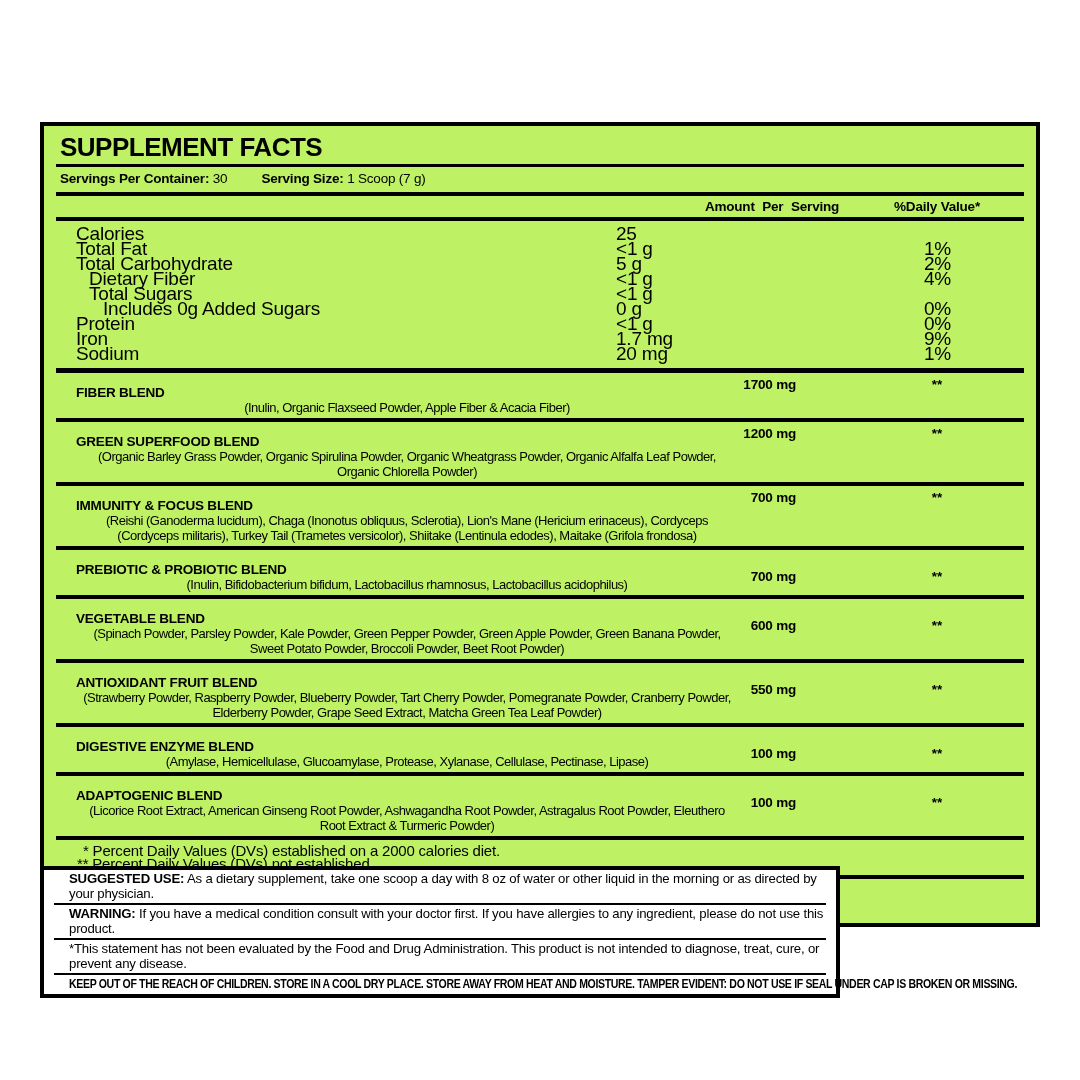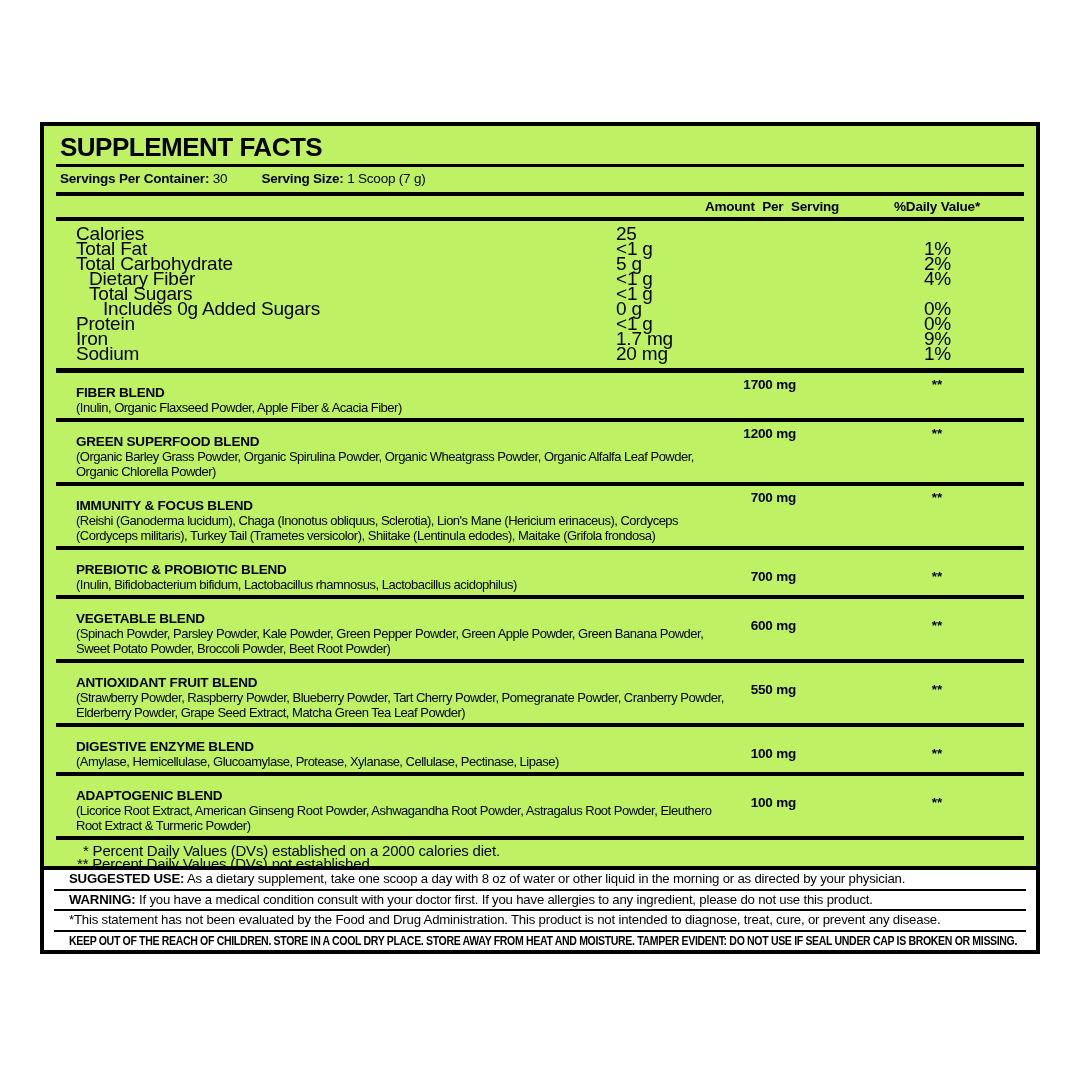--- a/index.html
+++ b/index.html
@@ -26,33 +26,33 @@
   .nutrients{padding:5px 0 7px;}
   .nrow{display:grid;grid-template-columns:1fr 180px 228px;font-size:19px;line-height:15px;letter-spacing:-0.2px;}
   .nname{padding-left:20px;}
   .nname.i1{padding-left:33px;}
   .nname.i2{padding-left:47px;}
   .namt{text-align:left;}
   .ndv{text-align:center;padding-left:55px;}
 
   .blend{position:relative;padding:12px 0 3px;font-size:13px;line-height:15px;}
   .btitle{font-weight:bold;font-size:13.5px;padding-left:20px;letter-spacing:-0.2px;}
-  .bing{padding-left:20px;width:662px;letter-spacing:-0.5px;}
+  .bing{padding-left:20px;width:662px;letter-spacing:-0.5px;text-align:center;}
   .bamt{position:absolute;right:228px;top:4px;font-weight:bold;font-size:13.5px;white-space:nowrap;letter-spacing:-0.2px;}
   .bdv{position:absolute;left:881px;top:4px;transform:translateX(-50%);font-weight:bold;font-size:13.5px;}
   .blend.l2 .bamt,.blend.l2 .bdv{top:19px;}
 
   .footnotes{padding:4px 0 5px;font-size:15px;line-height:13px;letter-spacing:-0.2px;}
   .fn1{padding-left:27px;}
   .fn2{padding-left:21px;}
 
   .other-ing{padding:5px 0 7px 20px;font-size:11px;line-height:16px;letter-spacing:-0.2px;}
 
   
-  .usage-box{position:absolute;left:40px;top:866px;width:1000px;border:4px solid #000;box-sizing:border-box;background:#fff;}
+  .usage-box{position:absolute;left:40px;top:866px;width:800px;border:4px solid #000;box-sizing:border-box;background:#fff;}
   .urow{padding:2px 12px 2px 25px;font-size:13.2px;line-height:14.5px;letter-spacing:-0.2px;}
   .urule{height:2px;background:#000;margin:0 10px;}
   .keepout{display:inline-block;font-weight:bold;font-size:12px;letter-spacing:-0.4px;white-space:nowrap;transform:scaleX(0.88);transform-origin:0 50%;}
 </style>
 </head>
 <body>
 
 <div class="page">
 
   <div class="facts-box">

